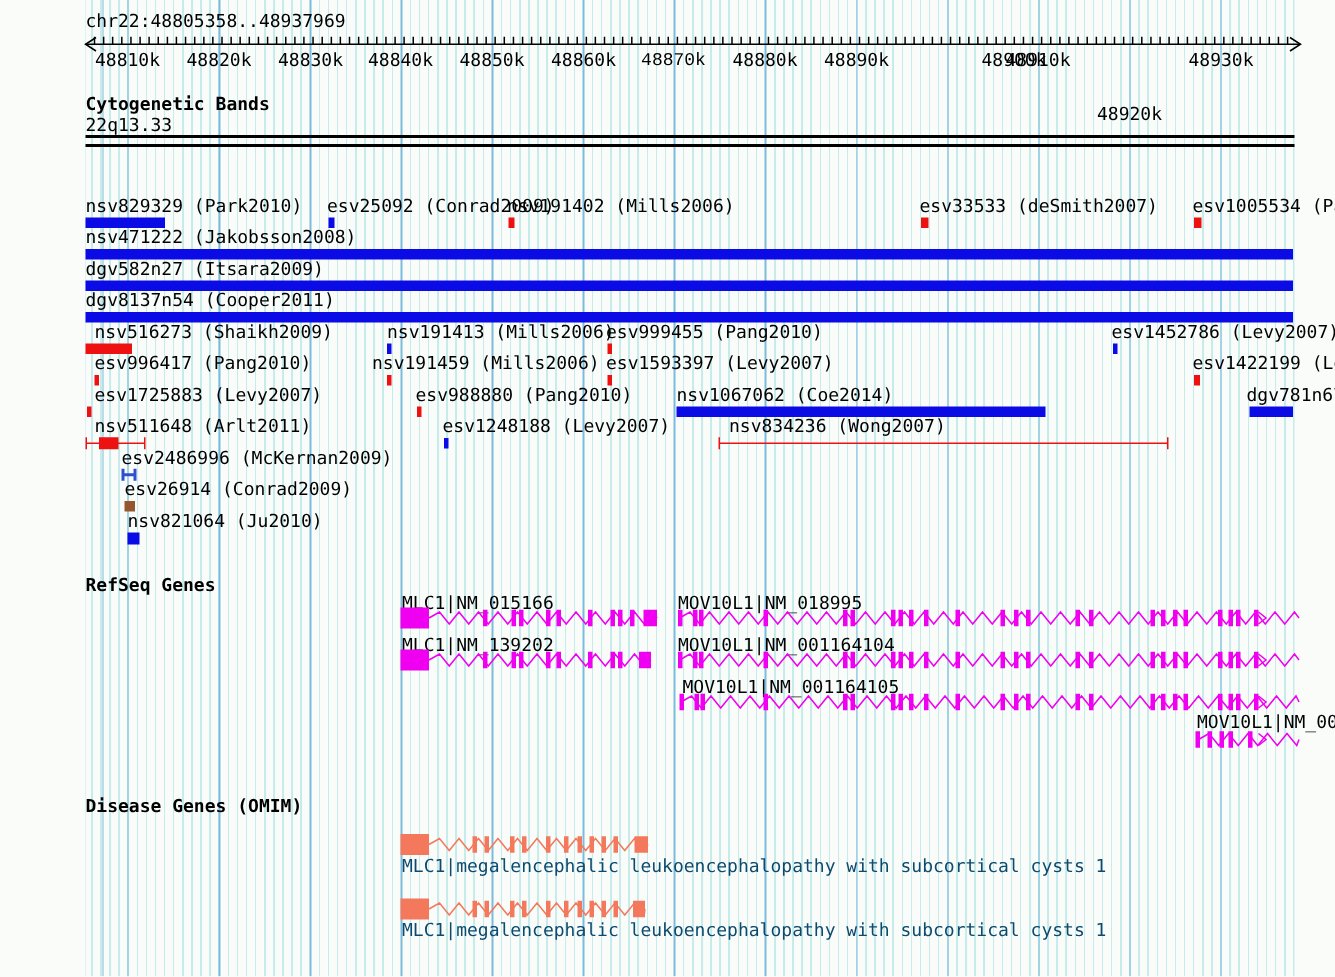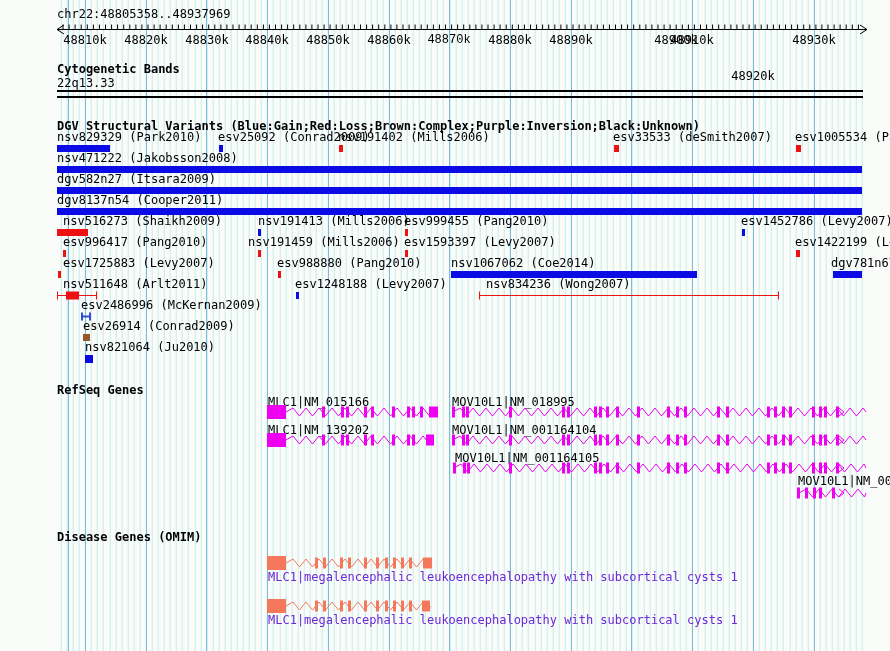--- a/index.html
+++ b/index.html
@@ -7,21 +7,21 @@
           font-family:"DejaVu Sans Mono",monospace;font-size:12px;line-height:12px;color:#000;}
   .plotbg{position:absolute;left:57px;top:0;width:806px;height:651px;
           background-image:
             repeating-linear-gradient(90deg,#79bcdc 0,#79bcdc 1px,transparent 1px,transparent 60.714px),
             repeating-linear-gradient(90deg,#c6ebeb 0,#c6ebeb 1px,transparent 1px,transparent 6.0714px);
           background-position:28px 0,3.7px 0;}
   .lbl{position:absolute;white-space:pre;}
   .hdr{font-weight:bold;}
   .bar{position:absolute;}
   .tickl{position:absolute;transform:translateX(-50%);white-space:pre;}
-  .navy{color:#6d28d9;}
+  .navy{color:#0c4a6e;}
   svg{position:absolute;overflow:visible;}
 </style>
 </head>
 <body>
 
 <div class="screen" id="screen">
   <div class="plotbg"></div>
 
   <div class="lbl" style="left:57px;top:8px">chr22:48805358..48937969</div>
 
@@ -45,21 +45,20 @@
       <div class="tickl" style="left: 692px; top: 34px;">48910k</div>
       <div class="tickl" style="left: 753px; top: 34px; margin-top: 36px;">48920k</div>
       <div class="tickl" style="left: 814px; top: 34px;">48930k</div>
     </div>
 
   <div class="lbl hdr" style="left:57px;top:63px">Cytogenetic Bands</div>
   <div class="lbl" style="left:57px;top:77px">22q13.33</div>
   <div class="bar" style="left:57px;top:90px;width:806px;height:2px;background:#000"></div>
   <div class="bar" style="left:57px;top:96px;width:806px;height:2px;background:#000"></div>
 
-  <div class="lbl hdr" style="left:57px;top:120px">DGV Structural Variants (Blue:Gain;Red:Loss;Brown:Complex;Purple:Inversion;Black:Unknown)</div>
   <div id="dgv-rows">
       <div class="lbl" style="left: 57px; top: 131px;">nsv829329 (Park2010)</div>
       <div class="bar" style="left: 57px; top: 145px; width: 53px; height: 7px; background: rgb(11, 11, 230);"></div>
       <div class="lbl" style="left: 218px; top: 131px;">esv25092 (Conrad2009)</div>
       <div class="bar" style="left: 219px; top: 145px; width: 4px; height: 7px; background: rgb(11, 11, 230);"></div>
       <div class="lbl" style="left: 338px; top: 131px;">nsv191402 (Mills2006)</div>
       <div class="bar" style="left: 339px; top: 145px; width: 4px; height: 7px; background: rgb(238, 17, 17);"></div>
       <div class="lbl" style="left: 613px; top: 131px;">esv33533 (deSmith2007)</div>
       <div class="bar" style="left: 614px; top: 145px; width: 5px; height: 7px; background: rgb(238, 17, 17);"></div>
       <div class="lbl" style="left: 795px; top: 131px;">esv1005534 (Pang2010)</div>

